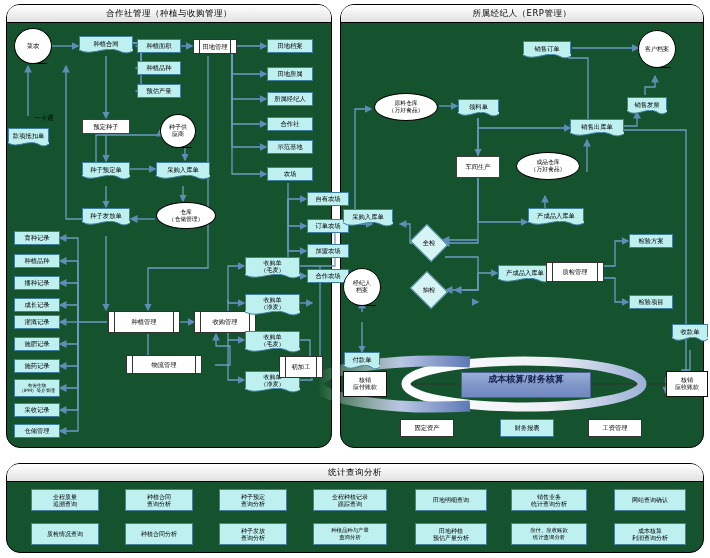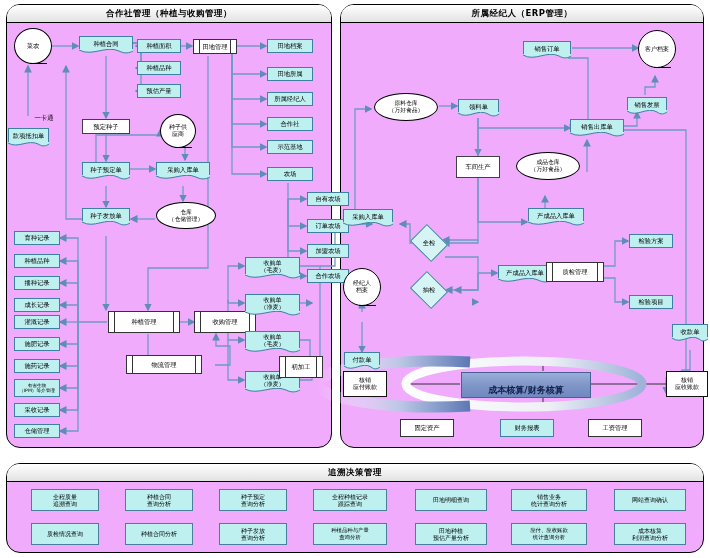--- a/index.html
+++ b/index.html
@@ -1,20 +1,20 @@
 <!DOCTYPE html>
 <html><head>
 <meta charset="utf-8">
 <style>
   html,body{margin:0;padding:0;background:#fff;}
   body{font-family:"DejaVu Sans","Liberation Sans",sans-serif;}
   #root{position:relative;width:710px;height:558px;overflow:hidden;background:#ffffff;}
 
   
-  .panel{position:absolute;border:1.5px solid #000;border-radius:14px;background:#f0abfc;box-sizing:border-box;font-weight:bold;}
+  .panel{position:absolute;border:1.5px solid #000;border-radius:14px;background:#14532d;box-sizing:border-box;}
   .panel-head{position:absolute;left:0;right:0;top:0;height:17px;
     background:linear-gradient(to bottom,#ffffff 0%,#efefef 55%,#e2e2e2 100%);
     border-bottom:1px solid #000;border-radius:12px 12px 0 0;
     display:flex;align-items:center;justify-content:center;
     font-size:8.5px;color:#000;letter-spacing:.5px;}
 
   
   .n{position:absolute;box-sizing:border-box;display:flex;align-items:center;justify-content:center;
      text-align:center;font-size:6.3px;line-height:1.15;color:#000;z-index:5;}
 
@@ -42,21 +42,21 @@
   
   .dia{position:absolute;z-index:5;}
   .dia .shape{position:absolute;inset:0;background:#d7f4f4;border:1px solid #3f7f9f;transform:rotate(45deg);}
   .dia .lbl{position:absolute;inset:0;display:flex;align-items:center;justify-content:center;font-size:6.3px;}
 
   
   svg.wires{position:absolute;left:0;top:0;width:710px;height:558px;z-index:1;pointer-events:none;}
 
   
   .corebar{position:absolute;z-index:6;background:linear-gradient(to bottom,#9aaed8 0%,#7f96c8 50%,#6f88bf 100%);
-    border:1px solid #4a5f92;display:flex;align-items:flex-end;justify-content:center;
+    border:1px solid #4a5f92;display:flex;align-items:flex-start;justify-content:center;
     font-size:9px;color:#10204a;font-weight:bold;}
   .swoosh{position:absolute;z-index:2;}
 
   .bottom-btn{position:absolute;display:flex;align-items:center;justify-content:center;text-align:center;
     font-size:6px;line-height:1.25;background:#bff0f0;border:1px solid #4a7f99;z-index:5;}
 </style>
 </head>
 <body>
 
 <div id="root">
@@ -526,21 +526,21 @@
       <span>固定资产</span>
     </div>
   <div class="n cyan" style="left:500px;top:419px;width:54px;height:18px;">
       <span>财务报表</span>
     </div>
   <div class="n white" style="left:588px;top:419px;width:54px;height:18px;background:#fff;border-color:#333;">
       <span>工资管理</span>
     </div>
 
   <div class="panel" style="left:6px;top:463px;width:698px;height:90px;">
-    <div class="panel-head">追溯决策管理</div>
+    <div class="panel-head">统计查询分析</div>
   </div>
 
   <div class="bottom-btn" style="left:31px;top:489px;width:66px;height:20px;white-space:pre-line;"><span>全程质量
 追溯查询</span></div>
   <div class="bottom-btn" style="left:125px;top:489px;width:66px;height:20px;white-space:pre-line;"><span>种植合同
 查询分析</span></div>
   <div class="bottom-btn" style="left:219px;top:489px;width:66px;height:20px;white-space:pre-line;"><span>种子预定
 查询分析</span></div>
   <div class="bottom-btn" style="left:313px;top:489px;width:72px;height:20px;white-space:pre-line;"><span>全程种植记录
 跟踪查询</span></div>

